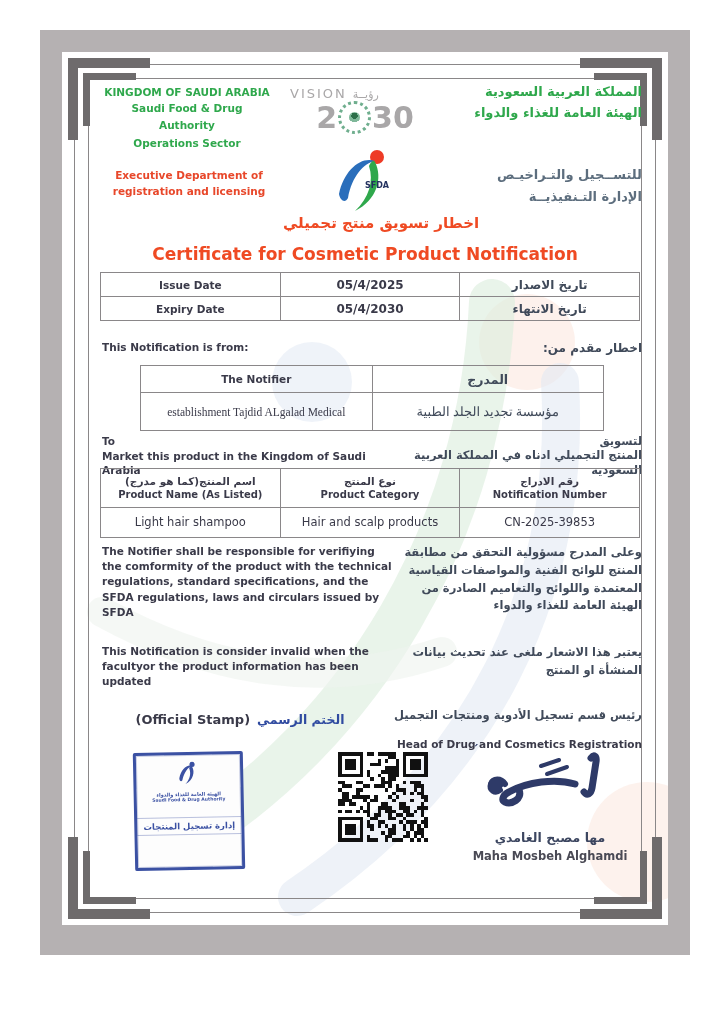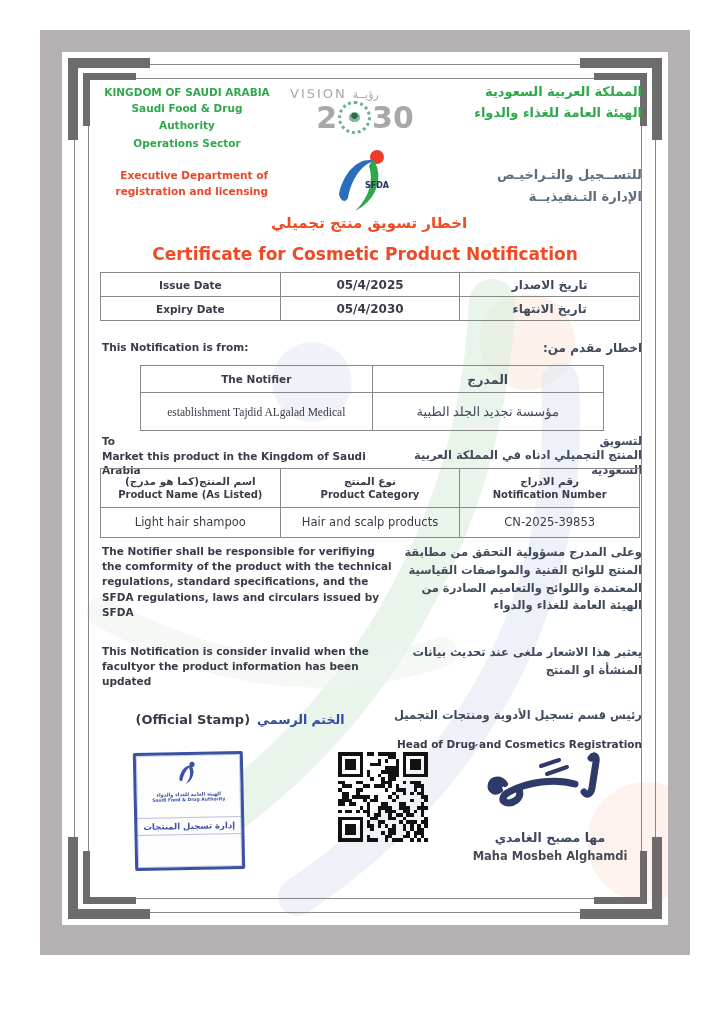--- a/index.html
+++ b/index.html
@@ -35,28 +35,28 @@
     color:#2fa84c;font-weight:bold;font-size:13px;line-height:1.6;}
   .vision{position:absolute;left:228px;top:34px;width:150px;text-align:center;color:#a9a7a8;}
   .v-row1{font-size:13px;letter-spacing:2px;display:flex;gap:6px;align-items:baseline;}
   .v-row1 .v-ar{font-size:11px;letter-spacing:0;}
   .v-row2{display:flex;justify-content:center;align-items:center;margin-top:0px;
     font-size:30px;font-weight:bold;color:#a9a7a8;line-height:1;}
   .v-emblem{width:27px;height:27px;border-radius:50%;border:3px dotted #6fae8e;
     display:inline-flex;align-items:center;justify-content:center;margin:0 1px;}
   .v-emblem i{width:11px;height:11px;border-radius:50%;background:
      radial-gradient(circle at 50% 35%, #2c6e49 0 35%, #7fb89a 36% 70%, transparent 71%);}
-  .dept-en{position:absolute;left:48px;top:116px;width:158px;text-align:right;
+  .dept-en{position:absolute;left:48px;top:116px;width:158px;text-align:center;
     color:#e8472a;font-weight:bold;font-size:10.5px;line-height:1.5;}
   .dept-ar{position:absolute;right:26px;top:112px;width:230px;text-align:right;direction:rtl;
     color:#5d6e7e;font-size:13px;font-weight:bold;line-height:1.7;}
   .sfda-logo{position:absolute;left:255px;top:96px;width:96px;height:70px;}
 
   
-  .title-ar{position:absolute;left:4px;top:162px;width:100%;text-align:center;direction:rtl;
+  .title-ar{position:absolute;left:16px;top:162px;width:100%;text-align:center;direction:rtl;
     color:#ef4a23;font-weight:bold;font-size:15px;}
   .title-en{position:absolute;left:0;top:192px;width:100%;text-align:center;
     color:#ef4a23;font-weight:bold;font-size:17px;}
 
   
   table{border-collapse:collapse;background:transparent;}
   td,th{border:1.5px solid #8a8789;padding:0;vertical-align:middle;text-align:center;}
   .t1{position:absolute;left:38px;top:220px;width:540px;table-layout:fixed;}
   .t1 td{height:23px;font-size:10.5px;font-weight:bold;color:#3a3a49;}
   .t1 td.date{font-size:12px;}

